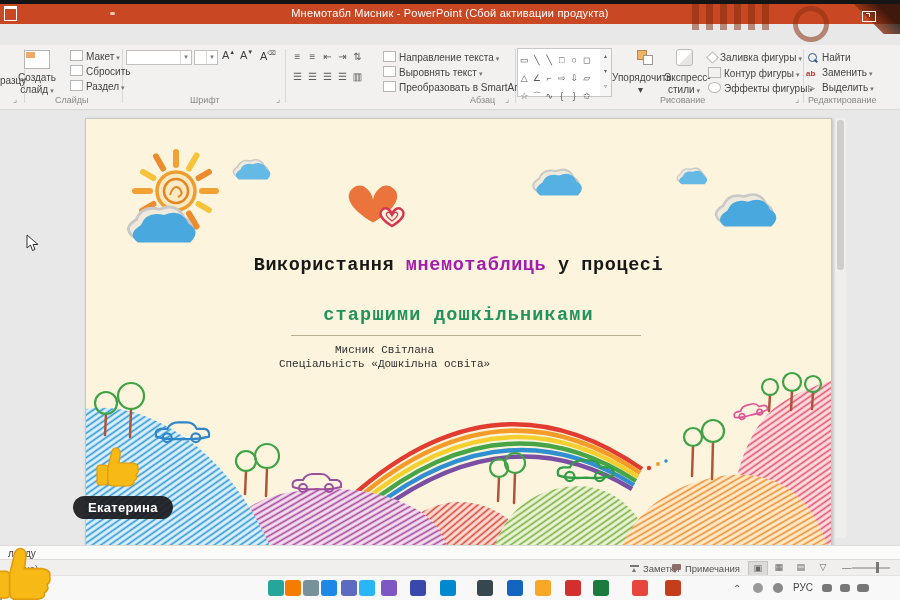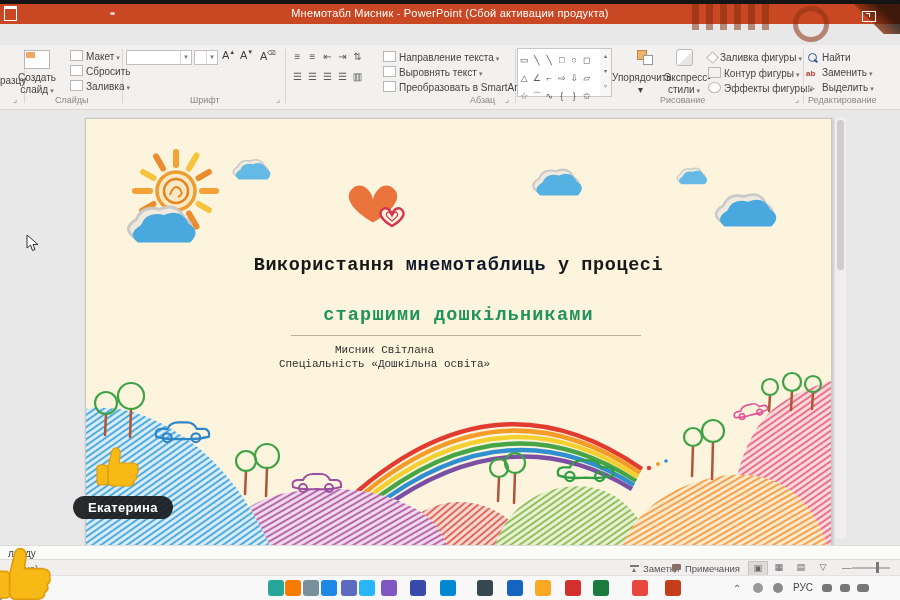--- a/index.html
+++ b/index.html
@@ -57,21 +57,21 @@
   .sel-ico{position:absolute;font-size:9px;color:#555;}
 
   
   .workspace{left:0;top:110px;width:900px;height:435px;background:#e9e8e8;}
   .scroll-track{left:835px;top:8px;width:11px;height:420px;background:#f0efee;}
   .scroll-thumb{left:837px;top:10px;width:7px;height:150px;background:#cfcecd;border-radius:3px;}
   .slide{left:85px;top:8px;width:745px;height:429px;background:#fcf4dd;border:1px solid #c9c7c4;box-shadow:1px 1px 3px rgba(0,0,0,.18);overflow:hidden;}
   .slide-art{left:0;top:0;width:745px;height:429px;}
   .stitle{left:0;top:134px;width:745px;text-align:center;font-family:"Liberation Mono",monospace;
           font-weight:bold;font-size:18.5px;line-height:25px;letter-spacing:.6px;color:#181818;}
-  .stitle .hl{color:#0f172a;}
+  .stitle .hl{color:#a21caf;}
   .ssub{left:0;top:186px;width:745px;text-align:center;font-family:"Liberation Mono",monospace;
         font-weight:bold;font-size:18.5px;letter-spacing:1.2px;color:#21935c;}
   .sline{left:205px;top:216px;width:350px;height:1px;background:#b9b194;}
   .sauthor{left:0;top:224px;width:597px;text-align:center;font-family:"Liberation Mono",monospace;font-size:11px;color:#2e2e2e;line-height:14px;}
   .sadvisor{left:0;top:252px;width:745px;text-align:center;font-family:"Liberation Mono",monospace;font-size:8px;color:#3d3d3d;}
 
   
   .name-pill{left:73px;top:496px;padding:4px 15px;background:rgba(25,25,28,.92);border-radius:13px;color:#fff;font-size:13px;font-weight:bold;letter-spacing:.3px;}
   .cursor{left:26px;top:124px;}
 
@@ -130,21 +130,21 @@
     <div class="rbtn" style="left:0;top:30px">разцу</div>
     <div class="launcher" style="left:13px">⌟</div>
 
     <div class="bigbtn" style="left:18px;top:5px">
       <span class="slide-ico"></span>
       <span>Создать</span><br>
       <span>слайд</span><span class="caret">▾</span>
     </div>
     <div class="rbtn" style="left:70px;top:5px"><span class="mini"></span><span>Макет</span><span class="caret">▾</span></div>
     <div class="rbtn" style="left:70px;top:20px"><span class="mini"></span><span>Сбросить</span></div>
-    <div class="rbtn" style="left:70px;top:35px"><span class="mini"></span><span>Заливка</span><span class="caret">▾</span></div>
+    <div class="rbtn" style="left:70px;top:35px"><span class="mini"></span><span>Раздел</span><span class="caret">▾</span></div>
     <div class="grouplabel" style="left:55px">Слайды</div>
 
     <div class="combo" style="left:126px;top:5px;width:64px">
         <span class="dd">▼</span>
       </div>
     <div class="combo" style="left:194px;top:5px;width:22px">
         <span class="dd">▼</span>
       </div>
     <span class="fico" style="left:222px;top:4px"><span>А</span><sup style="font-size:6px">▲</sup></span>
     <span class="fico" style="left:240px;top:4px"><span>А</span><sup style="font-size:6px">▼</sup></span>

